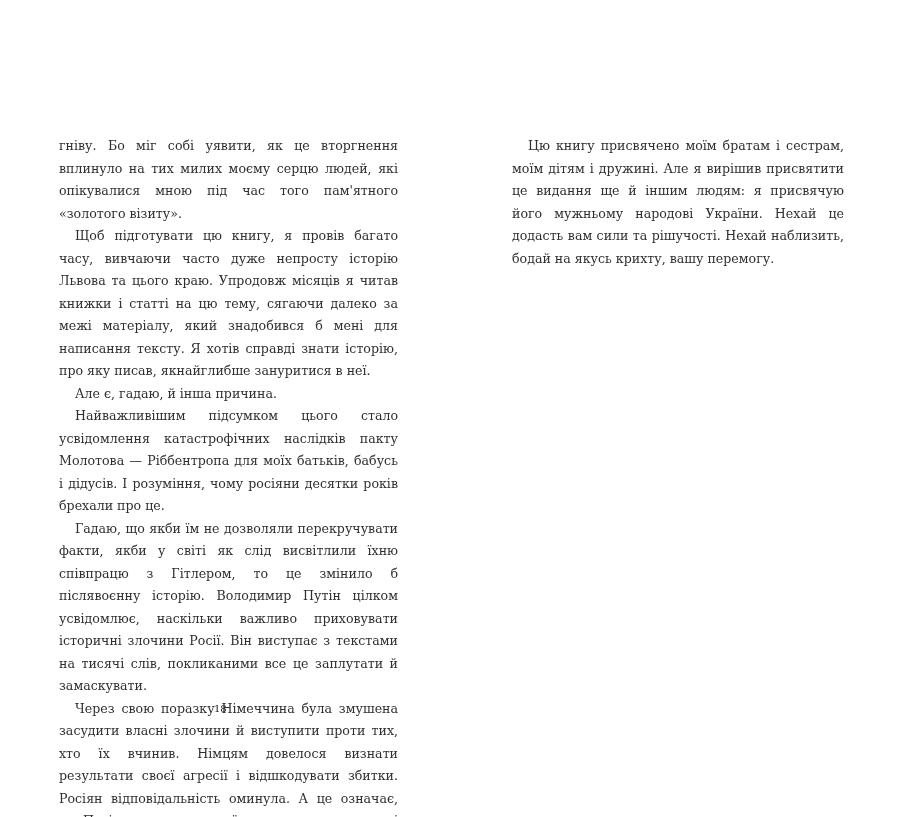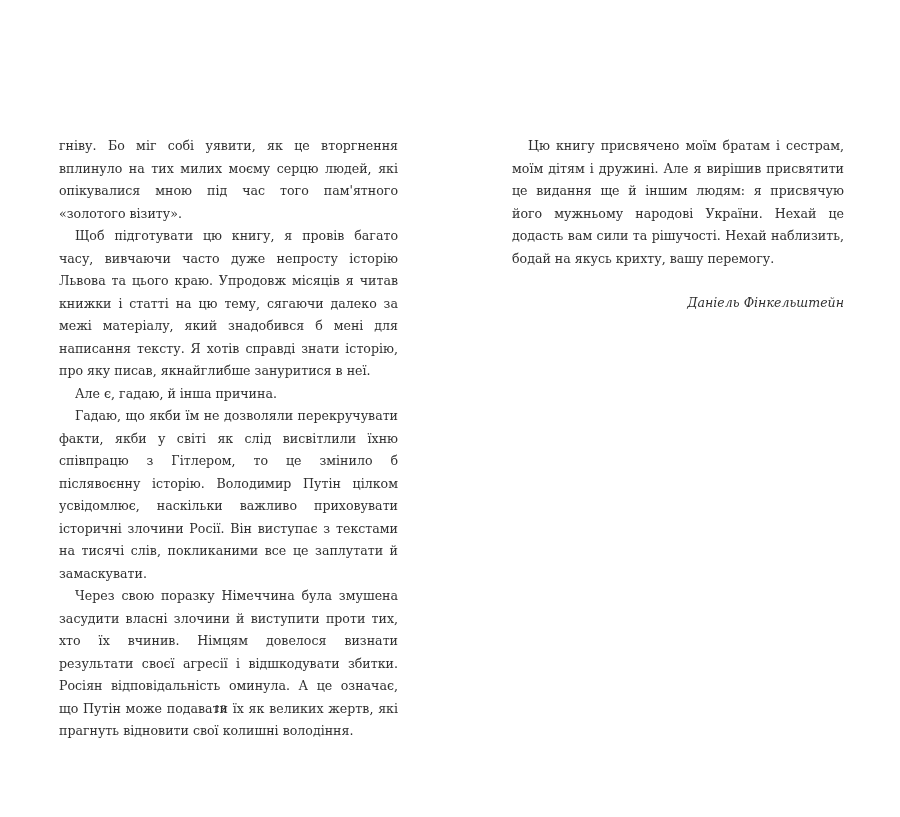--- a/index.html
+++ b/index.html
@@ -35,27 +35,27 @@
   }
 </style>
 </head>
 <body>
 
 <div class="page page-left">
   <div class="column">
     <p class="para first">гніву. Бо міг собі уявити, як це вторгнення вплинуло на тих милих моєму серцю людей, які опікувалися мною під час того пам'ятного «золотого візиту».</p>
     <p class="para indent">Щоб підготувати цю книгу, я провів багато часу, вивчаючи часто дуже непросту історію Львова та цього краю. Упродовж місяців я читав книжки і статті на цю тему, сягаючи далеко за межі матеріалу, який знадобився б мені для написання тексту. Я хотів справді знати історію, про яку писав, якнайглибше зануритися в неї.</p>
     <p class="para indent">Але є, гадаю, й інша причина.</p>
+    <p class="para indent">Найважливішим підсумком цього стало усвідомлення катастрофічних наслідків пакту Молотова — Ріббентропа для моїх батьків, бабусь і дідусів. І розуміння, чому росіяни десятки років брехали про це.</p>
     <p class="para indent">Гадаю, що якби їм не дозволяли перекручувати факти, якби у світі як слід висвітлили їхню співпрацю з Гітлером, то це змінило б післявоєнну історію. Володимир Путін цілком усвідомлює, наскільки важливо приховувати історичні злочини Росії. Він виступає з текстами на тисячі слів, покликаними все це заплутати й замаскувати.</p>
     <p class="para indent">Через свою поразку Німеччина була змушена засудити власні злочини й виступити проти тих, хто їх вчинив. Німцям довелося визнати результати своєї агресії і відшкодувати збитки. Росіян відповідальність оминула. А це означає, що Путін може подавати їх як великих жертв, які прагнуть відновити свої колишні володіння.</p>
 
   </div>
   <div class="page-number">18</div>
 </div>
 
 <div class="page page-right">
   <div class="column">
     <p class="para indent">Цю книгу присвячено моїм братам і сестрам, моїм дітям і дружині. Але я вирішив присвятити це видання ще й іншим людям: я присвячую його мужньому народові України. Нехай це додасть вам сили та рішучості. Нехай наблизить, бодай на якусь крихту, вашу перемогу.</p>
     <div class="signature">
-      <div>Даніель Фінкельштейн</div>
     </div>
   </div>
 </div>
 
 </body></html>

